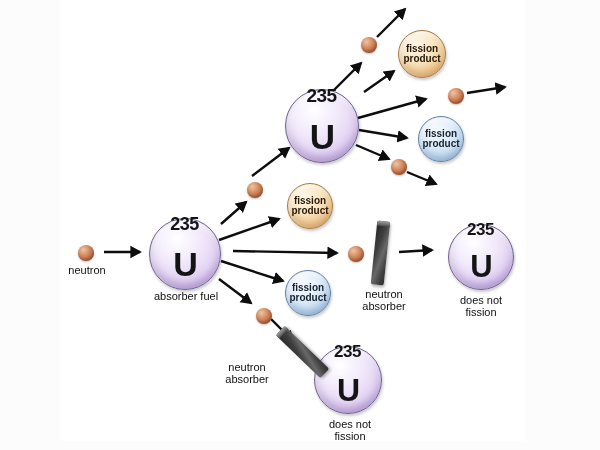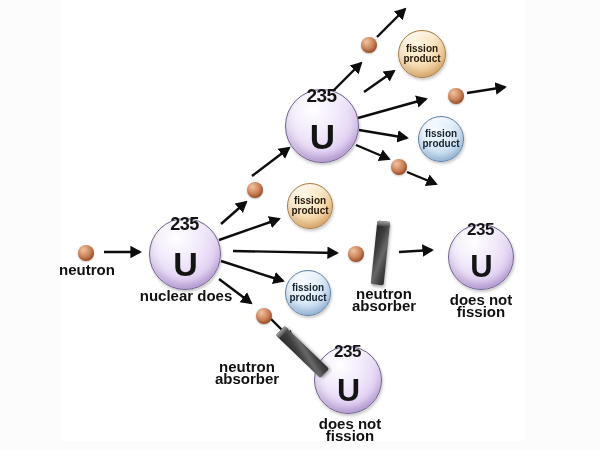--- a/index.html
+++ b/index.html
@@ -50,21 +50,21 @@
     border-radius:2px;
     background:linear-gradient(105deg,#262626 0%,#3f3f3f 35%,#686868 58%,#424242 80%,#2e2e2e 100%);
     box-shadow:1px 2px 3px rgba(0,0,0,.3);
   }
   .absorber::before{
     content:"";position:absolute;left:0;right:0;top:0;height:5px;
     background:linear-gradient(180deg,#a2a2a2,#4f4f4f);border-radius:2px 2px 0 0;
   }
   .caption{
     transform:translateX(-50%);text-align:center;white-space:nowrap;
-    font-weight:bold;font-size:15px;line-height:12px;color:var(--label-text,#111);
+    font-weight:normal;font-size:11px;line-height:12px;color:var(--label-text,#111);
   }
 </style>
 </head>
 <body>
 
 <div class="canvas" id="canvas" style="left: 61px; top: 0px; width: 464px; height: 441px;"></div>
 
 <svg id="arrow-layer" viewBox="0 0 600 450" width="600" height="450">
   <defs>
     <marker id="ah" markerWidth="6" markerHeight="6" refX="4" refY="3" orient="auto" markerUnits="strokeWidth">
@@ -89,21 +89,21 @@
     <line x1="356" y1="145" x2="389" y2="159" stroke="#0d0d0d" stroke-width="2.4" marker-end="url(#ah)"></line>
     <line x1="407" y1="172" x2="436" y2="184" stroke="#0d0d0d" stroke-width="2.4" marker-end="url(#ah)"></line>
   </svg>
 
 <div id="node-layer">
     <div class="circle uranium" style="left: 149px; top: 218px; width: 72px; height: 72px;">
       <span class="mass" style="font-size: 18px;">235</span>
       <span class="sym" style="font-size: 34px;">U</span>
     </div>
     <div class="caption" style="left: 186px; top: 290px;">
-      <div>nuclear does</div>
+      <div>absorber fuel</div>
     </div>
     <div class="circle uranium" style="left: 285px; top: 89px; width: 74px; height: 74px;">
       <span class="mass" style="font-size: 19px;">235</span>
       <span class="sym" style="font-size: 35px;">U</span>
     </div>
     <div class="circle uranium" style="left: 448px; top: 224px; width: 66px; height: 66px;">
       <span class="mass" style="font-size: 17px;">235</span>
       <span class="sym" style="font-size: 31px;">U</span>
     </div>
     <div class="caption" style="left: 481px; top: 294px;">

